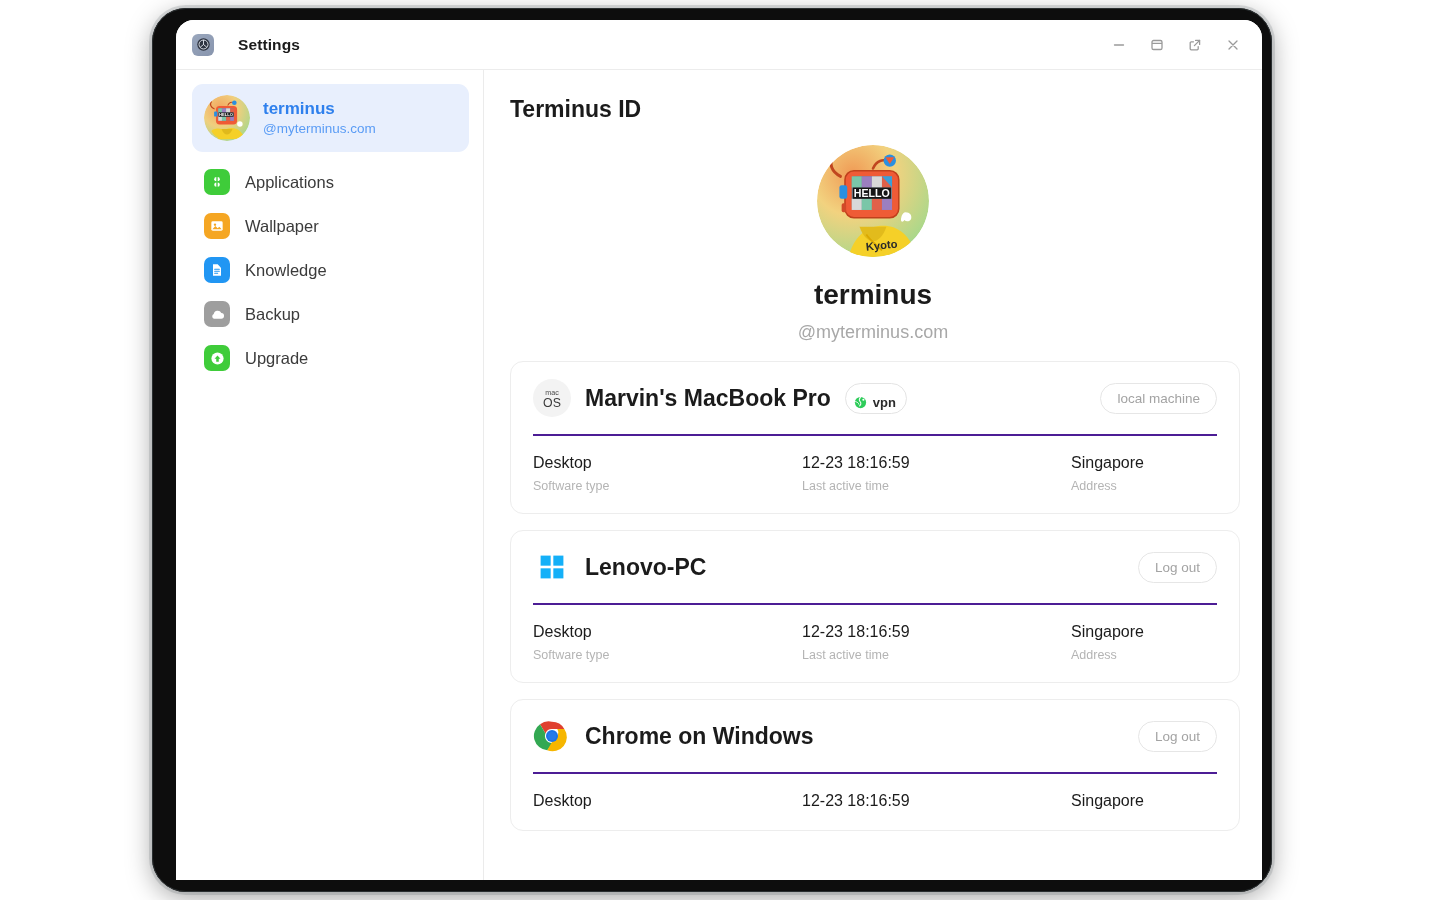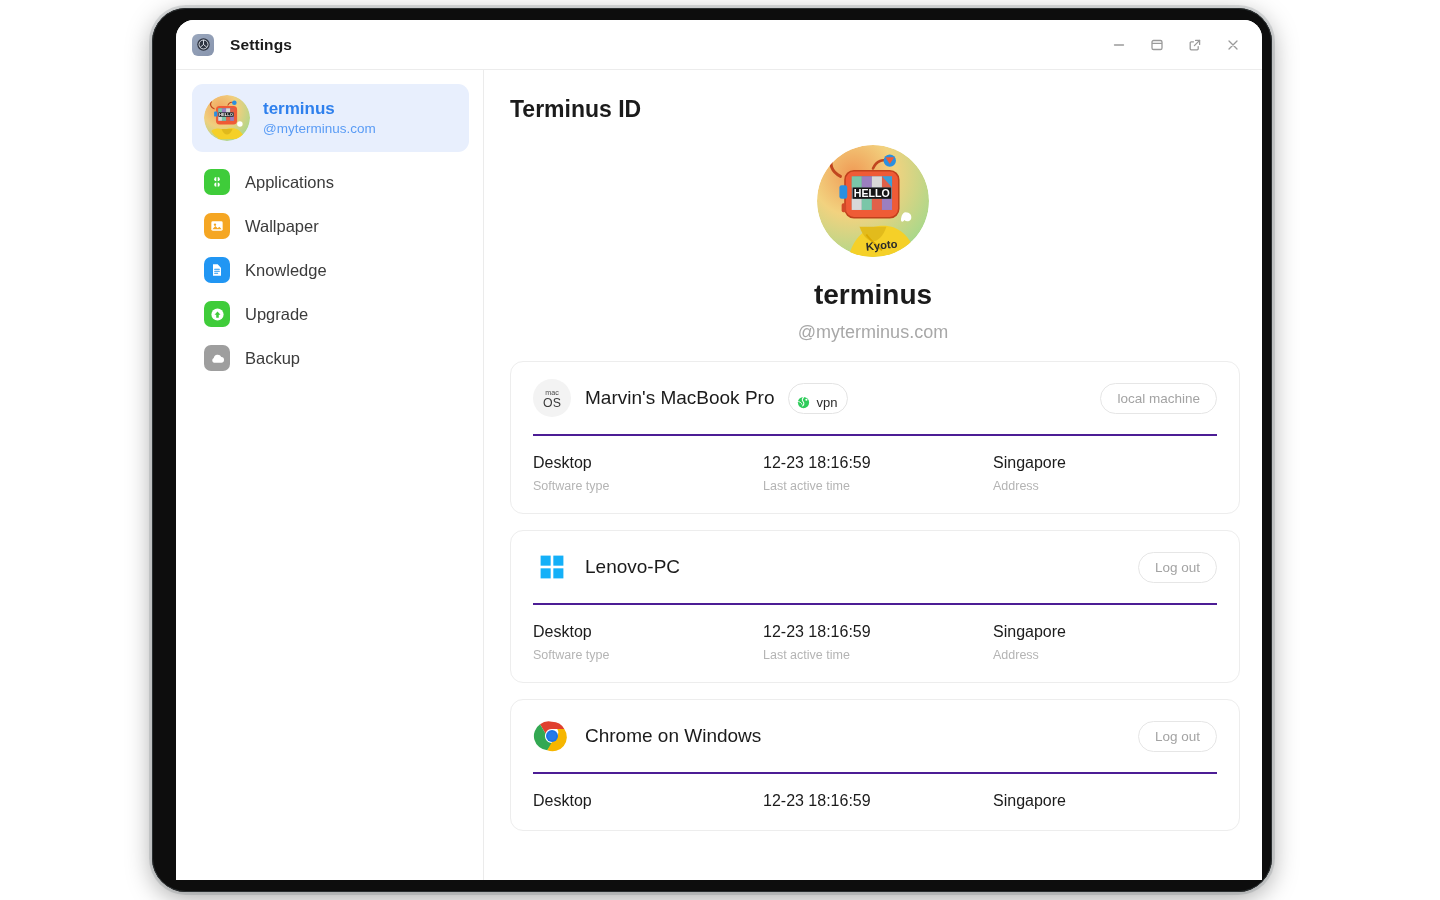--- a/index.html
+++ b/index.html
@@ -51,21 +51,21 @@
   }
   .app-icon {
     width: 22px; height: 22px;
     border-radius: 6px;
     background: linear-gradient(145deg,#9aa7bd,#8794ad);
     display: flex; align-items: center; justify-content: center;
     flex: 0 0 auto;
   }
   .app-icon svg { display: block; }
   #app-title {
-    margin-left: 16px;
+    margin-left: 24px;
     font-size: 15.5px;
     font-weight: 700;
     color: #1b1b1b;
     letter-spacing: .1px;
   }
   .win-btns { margin-left: auto; display: flex; align-items: center; gap: 8px; }
   .win-btn {
     width: 30px; height: 30px;
     display: flex; align-items: center; justify-content: center;
     border-radius: 6px;
@@ -162,44 +162,46 @@
     width: 730px;
   }
   .device-head {
     display: flex; align-items: center;
     height: 74px;
     gap: 14px;
     border-bottom: 2px solid #4c1d95;
   }
   .device-os-icon { width: 38px; height: 38px; flex: 0 0 38px; }
   .device-os-icon svg { display: block; width: 100%; height: 100%; }
-  .device-name { font-size: 19px; font-weight: 400; color: #1b1b1b; white-space: nowrap; }
+  .device-name { font-size: 23px; font-weight: 700; color: #1b1b1b; white-space: nowrap; }
   .vpn-badge {
     display: inline-flex; align-items: center; gap: 5px;
     border: 1px solid #e4e4e4;
     border-radius: 999px;
     padding: 11px 10px 3px 7px;
     cursor: pointer;
+    font-weight: bold;
   }
   .vpn-badge svg { display: block; }
   .vpn-label { font-size: 13px; color: #2b2b2b; }
   .device-action {
     margin-left: auto;
     border: 1px solid #e6e6e6;
     border-radius: 999px;
     padding: 7px 16px;
     font-size: 13.5px;
     color: #a3a3a3;
     background: #fff;
     cursor: pointer;
     white-space: nowrap;
   }
   .device-meta {
     display: flex;
     padding: 18px 0 20px;
+    gap: 39px;
   }
   .meta-col { width: 230px; flex: 0 0 230px; }
   .meta-val { font-size: 16px; color: #1b1b1b; }
   .meta-key { font-size: 12.5px; color: #b4b4b4; margin-top: 7px; }
 </style>
 </head>
 <body>
 
 <div id="bezel"></div>
 
@@ -316,36 +318,36 @@
           <span class="nav-icon" style="background:#2196f3">
             <svg width="16" height="16" viewBox="0 0 24 24">
               <path d="M6 3.5h7l5 5v12H6z" fill="#fff"></path>
               <path d="M8.5 11h7M8.5 14h7M8.5 17h4.5" stroke="#2196f3" stroke-width="1.6" stroke-linecap="round"></path>
             </svg>
           </span>
           <span class="nav-label">Knowledge</span>
         </div>
 
         <div class="nav-item">
+          <span class="nav-icon" style="background:#9e9e9e">
+            <svg width="17" height="17" viewBox="0 0 24 24" fill="#fff">
+              <path d="M7 18h10a4 4 0 0 0 .4-8 5.6 5.6 0 0 0-10.7 1.3A3.6 3.6 0 0 0 7 18z"></path>
+            </svg>
+          </span>
+          <span class="nav-label">Backup</span>
+        </div>
+
+        <div class="nav-item">
           <span class="nav-icon" style="background:#3fcc3a">
             <svg width="17" height="17" viewBox="0 0 24 24">
               <circle cx="12" cy="12" r="8.6" fill="#fff"></circle>
               <path d="M12 7.6l4.2 4.6h-2.4v4.4h-3.6v-4.4H7.8z" fill="#3fcc3a"></path>
             </svg>
           </span>
           <span class="nav-label">Upgrade</span>
-        </div>
-
-        <div class="nav-item">
-          <span class="nav-icon" style="background:#9e9e9e">
-            <svg width="17" height="17" viewBox="0 0 24 24" fill="#fff">
-              <path d="M7 18h10a4 4 0 0 0 .4-8 5.6 5.6 0 0 0-10.7 1.3A3.6 3.6 0 0 0 7 18z"></path>
-            </svg>
-          </span>
-          <span class="nav-label">Backup</span>
         </div>
 
       </div>
     </div>
 
     <div id="main">
 
       <div id="page-title">Terminus ID</div>
 
       <div id="profile">

